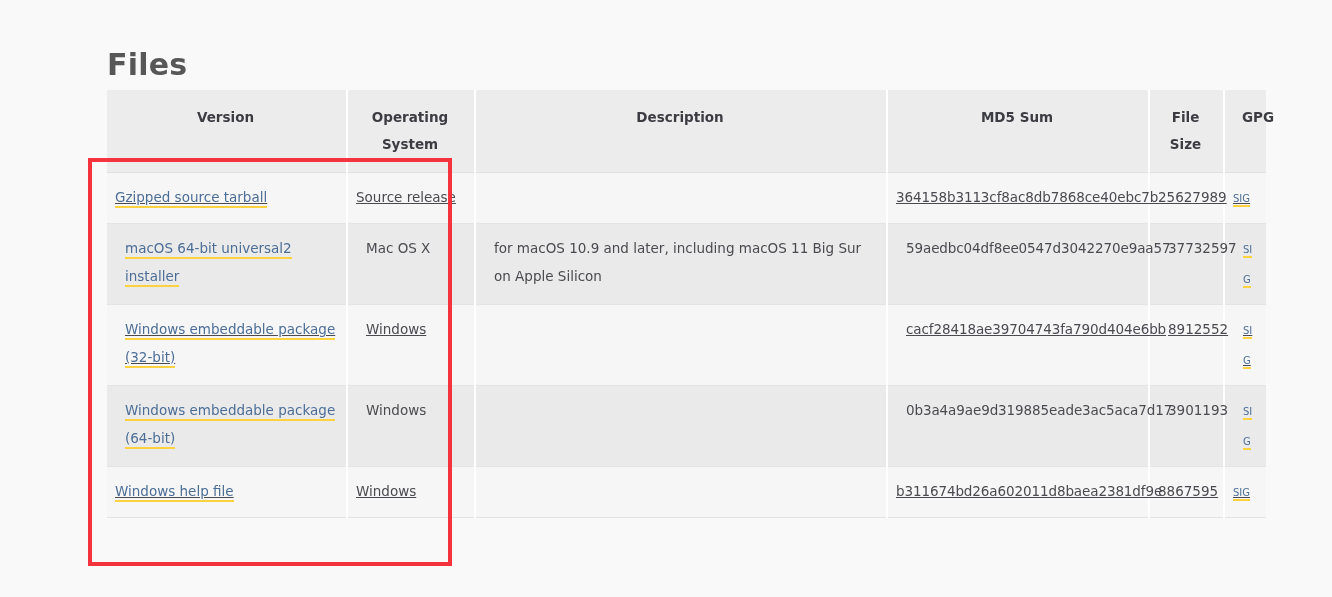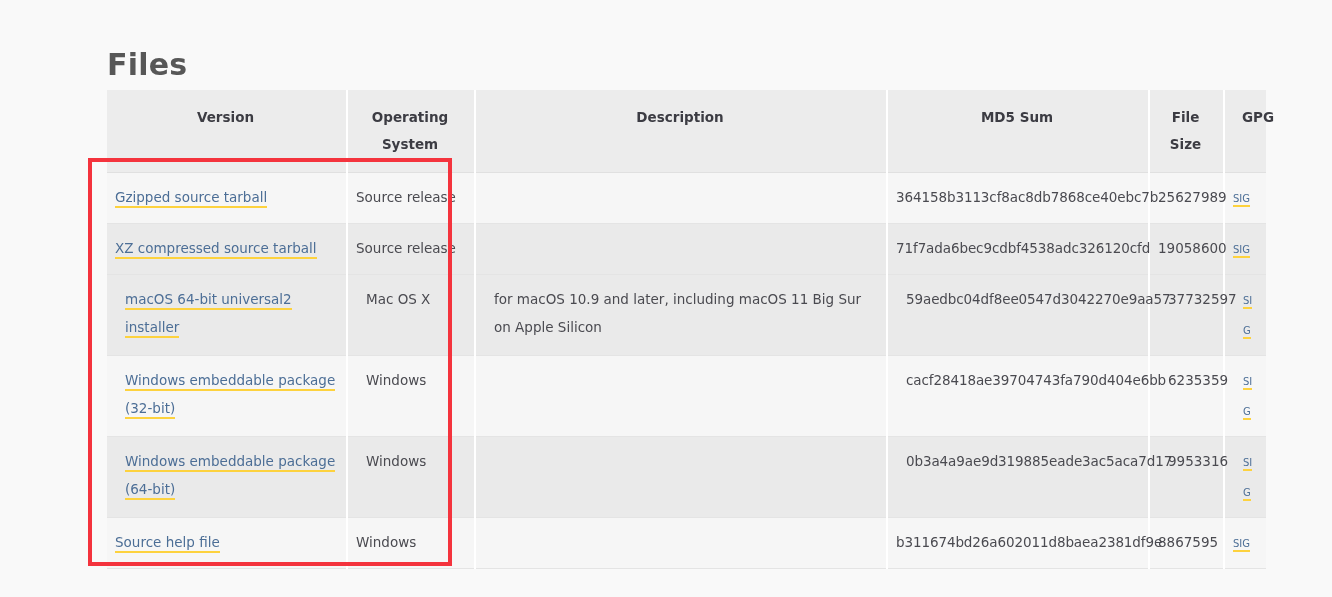--- a/index.html
+++ b/index.html
@@ -77,21 +77,21 @@
     line-height: 28px;
     border-right: 2px solid #ffffff;
     border-bottom: 1px solid #e4e4e4;
     font-size: 13.5px;
     color: #4a4a50;
     word-wrap: break-word;
     overflow-wrap: break-word;
   }
   table.files-table tbody td.last-col { border-right: none; }
 
-  table.files-table tbody tr.odd td  { background: #f6f6f6; }
+  table.files-table tbody tr.odd td  { background: #f6f6f6; text-decoration: underline; }
   table.files-table tbody tr.even td { background: #eaeaea; }
 
   table.files-table tbody tr.tall td { height: 44px; padding-left: 18px; }
 
   a.dl-link, a.sig-link {
     color: #4c6e96;
     text-decoration: none;
     border-bottom: 2px solid #fdd23e;
     padding-bottom: 1px;
     cursor: pointer;
@@ -148,54 +148,46 @@
       </thead>
       <tbody id="files-tbody">
           <tr class="odd">
             <td><a class="dl-link">Gzipped source tarball</a></td>
             <td>Source release</td>
             <td></td>
             <td class="md5">364158b3113cf8ac8db7868ce40ebc7b</td>
             <td class="fsize">25627989</td>
             <td class="last-col"><a class="sig-link">SIG</a></td>
           </tr>
-          <tr class="even">
-            <td><a class="dl-link">XZ compressed source tarball</a></td>
-            <td>Source release</td>
-            <td></td>
-            <td class="md5">71f7ada6bec9cdbf4538adc326120cfd</td>
-            <td class="fsize">19058600</td>
-            <td class="last-col"><a class="sig-link">SIG</a></td>
-          </tr>
           <tr class="even tall">
             <td><a class="dl-link">macOS 64-bit universal2 installer</a></td>
             <td>Mac OS X</td>
             <td>for macOS 10.9 and later, including macOS 11 Big Sur on Apple Silicon</td>
             <td class="md5">59aedbc04df8ee0547d3042270e9aa57</td>
             <td class="fsize">37732597</td>
             <td class="last-col"><a class="sig-link">SIG</a></td>
           </tr>
           <tr class="odd tall">
             <td><a class="dl-link">Windows embeddable package (32-bit)</a></td>
             <td>Windows</td>
             <td></td>
             <td class="md5">cacf28418ae39704743fa790d404e6bb</td>
-            <td class="fsize">6235359</td>
+            <td class="fsize">8912552</td>
             <td class="last-col"><a class="sig-link">SIG</a></td>
           </tr>
           <tr class="even tall">
             <td><a class="dl-link">Windows embeddable package (64-bit)</a></td>
             <td>Windows</td>
             <td></td>
             <td class="md5">0b3a4a9ae9d319885eade3ac5aca7d17</td>
-            <td class="fsize">9953316</td>
+            <td class="fsize">3901193</td>
             <td class="last-col"><a class="sig-link">SIG</a></td>
           </tr>
           <tr class="odd">
-            <td><a class="dl-link">Source help file</a></td>
+            <td><a class="dl-link">Windows help file</a></td>
             <td>Windows</td>
             <td></td>
             <td class="md5">b311674bd26a602011d8baea2381df9e</td>
             <td class="fsize">8867595</td>
             <td class="last-col"><a class="sig-link">SIG</a></td>
           </tr>
         </tbody>
     </table>
   </div>
 

